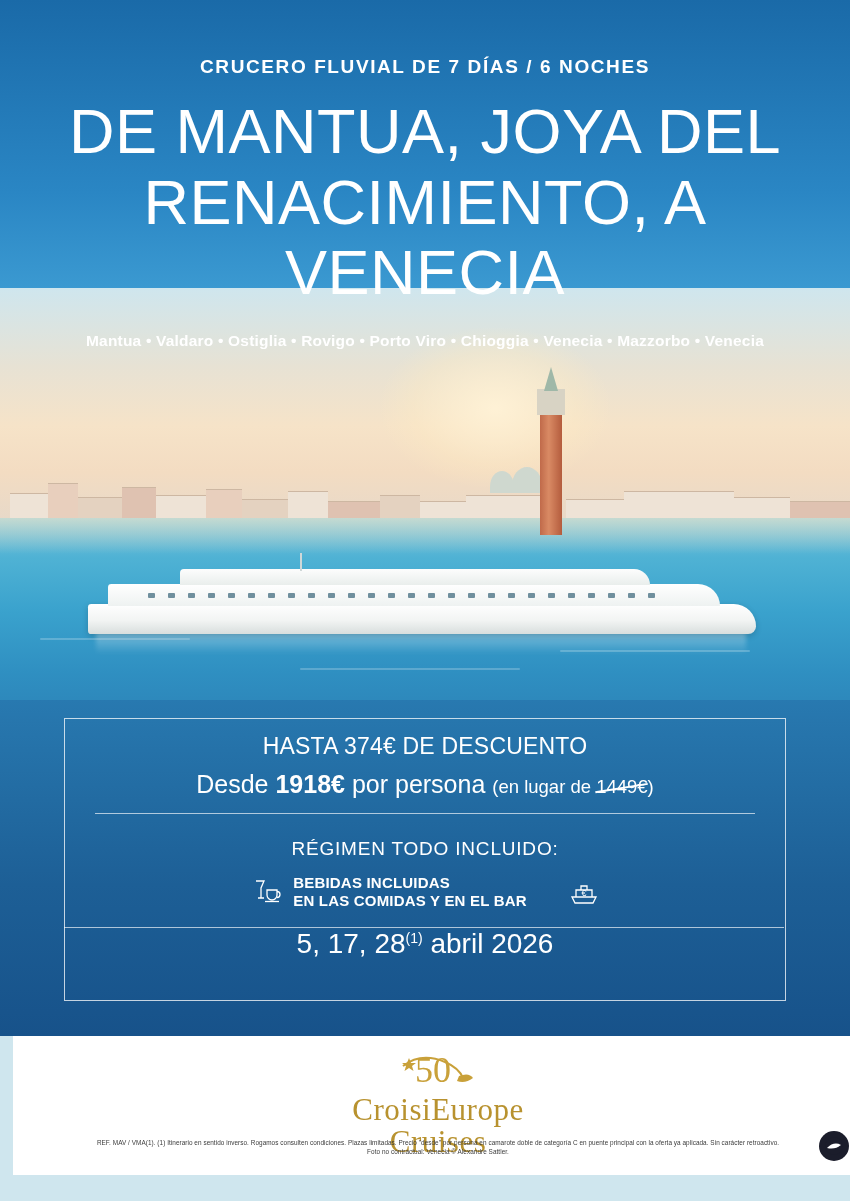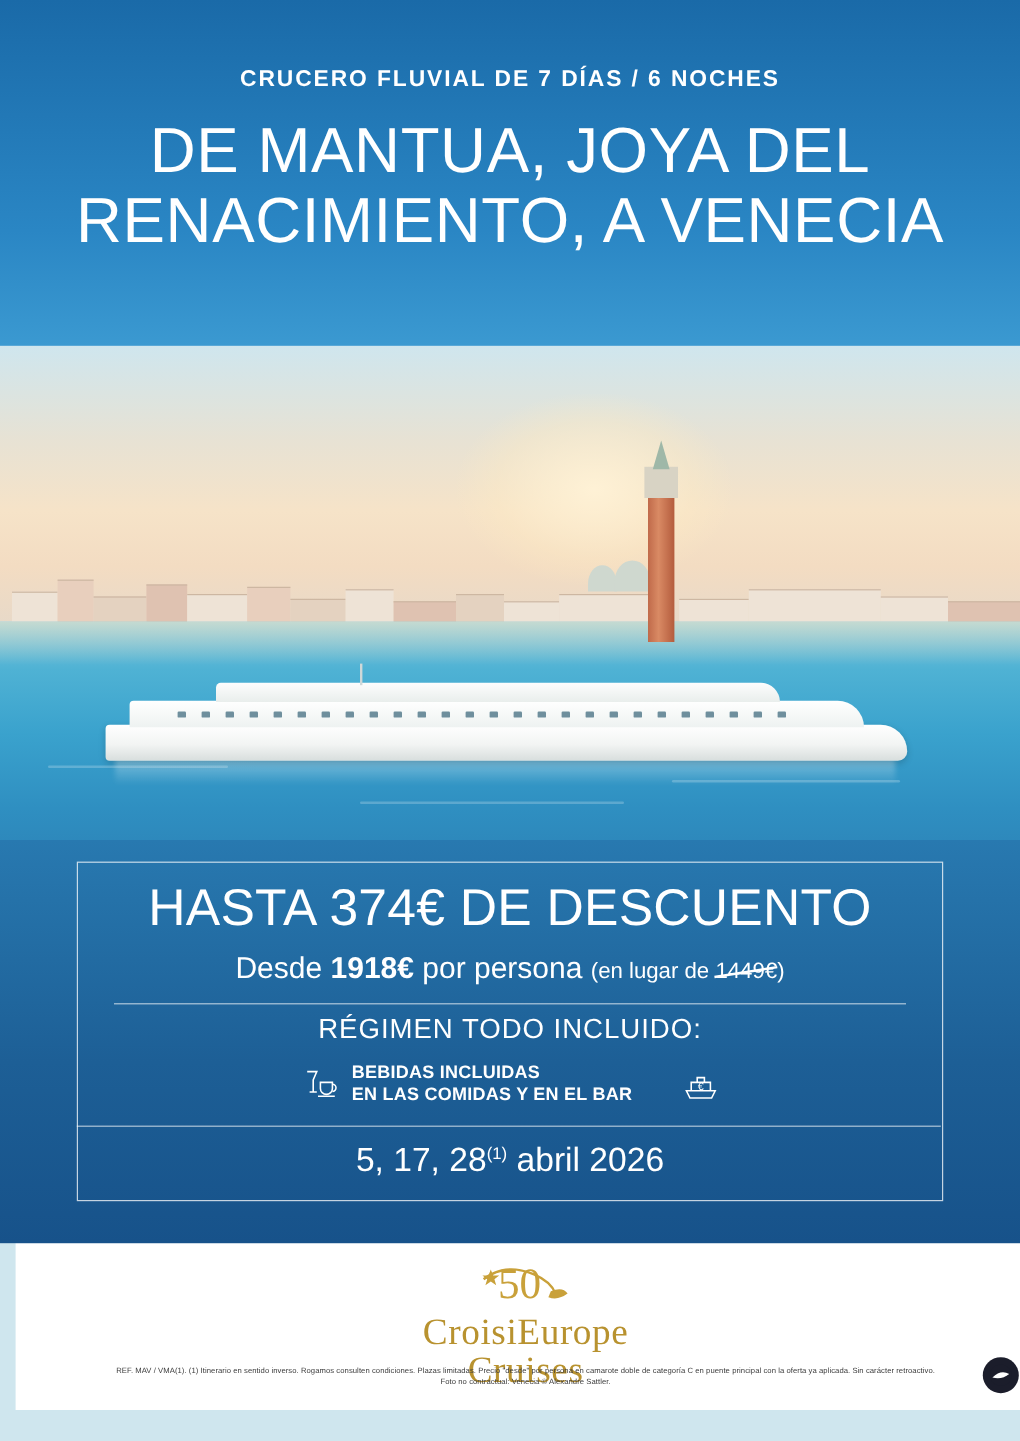--- a/index.html
+++ b/index.html
@@ -25,21 +25,21 @@
     z-index: 6;
   }
   .kicker {
     font-size: 19px;
     letter-spacing: 1.6px;
     font-weight: 700;
     color: #ffffff;
   }
   .title {
     margin-top: 18px;
-    font-size: 53px;
+    font-size: 63px;
     line-height: 1.12;
     font-weight: 300;
     letter-spacing: 0.5px;
     font-family: "Liberation Sans", sans-serif;
     color: #ffffff;
   }
   .ports {
     margin-top: 24px;
     font-size: 15.5px;
     font-weight: 700;
@@ -146,21 +146,21 @@
   }
   .offer {
     position:absolute; top: 718px; left: 64px; width: 722px; height: 283px;
     border: 1px solid rgba(255,255,255,0.75);
     color:#ffffff;
     z-index: 7;
     text-align:center;
   }
   .offer-head {
     padding-top: 14px;
-    font-size: 43px;
+    font-size: 23px;
     line-height: 1.16;
     font-weight: 400;
     letter-spacing: 0.2px;
   }
   .price-line {
     margin-top: 10px;
     font-size: 25px;
     font-weight: 400;
   }
   .price-line .strong { font-weight: 700; }
@@ -168,41 +168,40 @@
   .strike { position: relative; }
   .strike:after {
     content:""; position:absolute; left:-1px; right:-1px; top: 52%;
     height: 1.5px; background:#ffffff; transform: rotate(-9deg);
   }
   .divider {
     width: 660px; height:1px; background: rgba(255,255,255,0.65);
     margin: 14px auto 0;
   }
   .regimen {
-    margin-top: 7px;
-    font-size: 23px;
+    margin-top: 24px;
+    font-size: 19px;
     letter-spacing: 0.8px;
     font-weight: 400;
   }
   .perks {
     display:flex; justify-content:center; align-items:center;
     gap: 40px; margin-top: 14px;
   }
   .perk { display:flex; align-items:center; gap: 10px; }
   .perk-text {
     text-align:left; font-size: 15px; font-weight: 700; line-height: 1.25;
     letter-spacing: 0.2px;
   }
   .perk-ic { width: 34px; height: 34px; flex: 0 0 34px; }
   .divider2 {
     width: 720px; height:1px; background: rgba(255,255,255,0.65);
     margin: 16px auto 0; position: relative; left: -1px;
   }
   .dates {
-    margin-top: 12px;
     font-size: 28px;
     font-weight: 400;
   }
   .dates sup { font-size: 14px; }
 
   
   .footer {
     position:absolute; left:13px; top: 1036px; width:850px; height: 139px;
     background:#ffffff;
     text-align:center;
@@ -233,20 +232,21 @@
 <body>
 
 <div class="poster">
 
   <div class="header">
     <div class="kicker">CRUCERO FLUVIAL DE 7 DÍAS / 6 NOCHES</div>
     <div class="title">
       <div>DE MANTUA, JOYA DEL</div>
       <div>RENACIMIENTO, A VENECIA</div>
     </div>
+    <div class="ports">Mantua • Valdaro • Ostiglia • Rovigo • Porto Viro • Chioggia • Venecia • Mazzorbo • Venecia</div>
   </div>
 
   <div class="scene">
     <div class="sky"></div>
     <div class="sun"></div>
 
     <div class="city">
 
       <div class="bld w" style="left:10px;width:38px;height:42px"></div>
       <div class="bld r" style="left:48px;width:30px;height:52px"></div>

